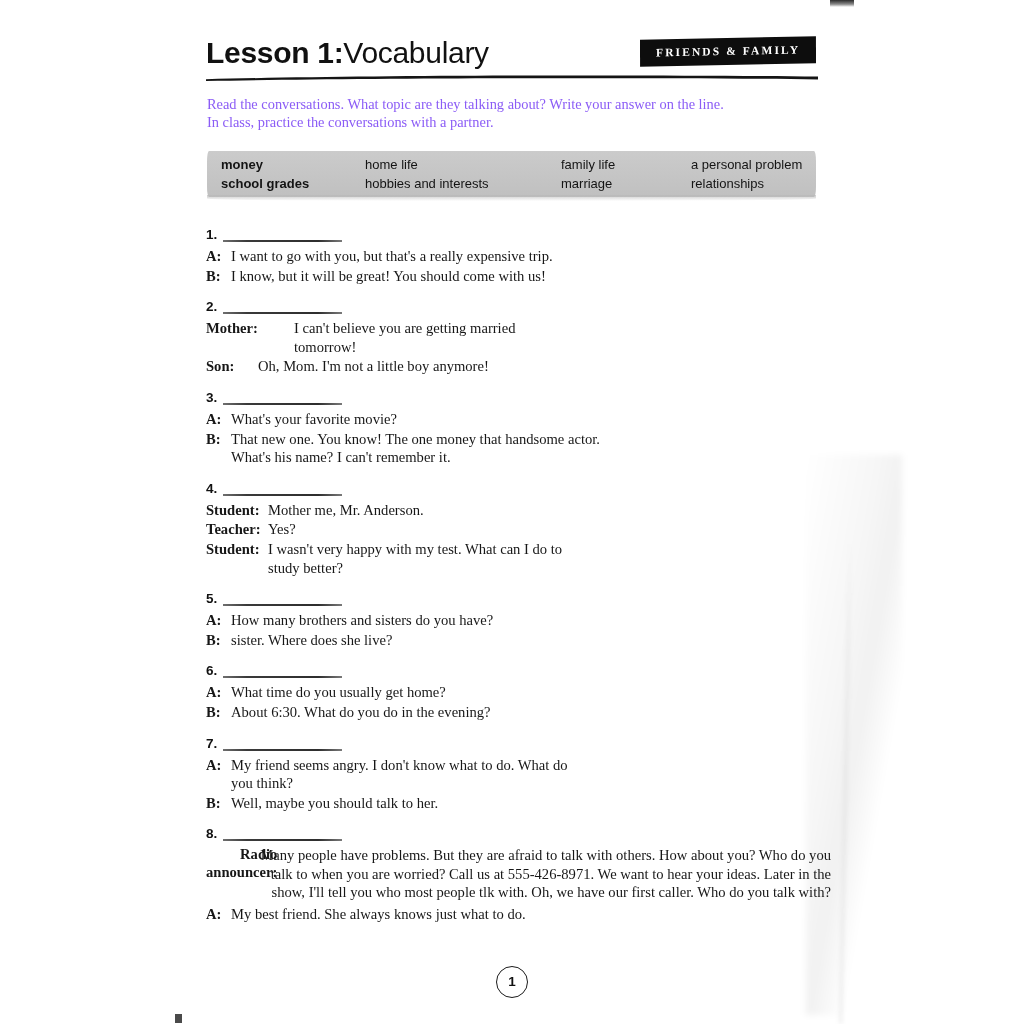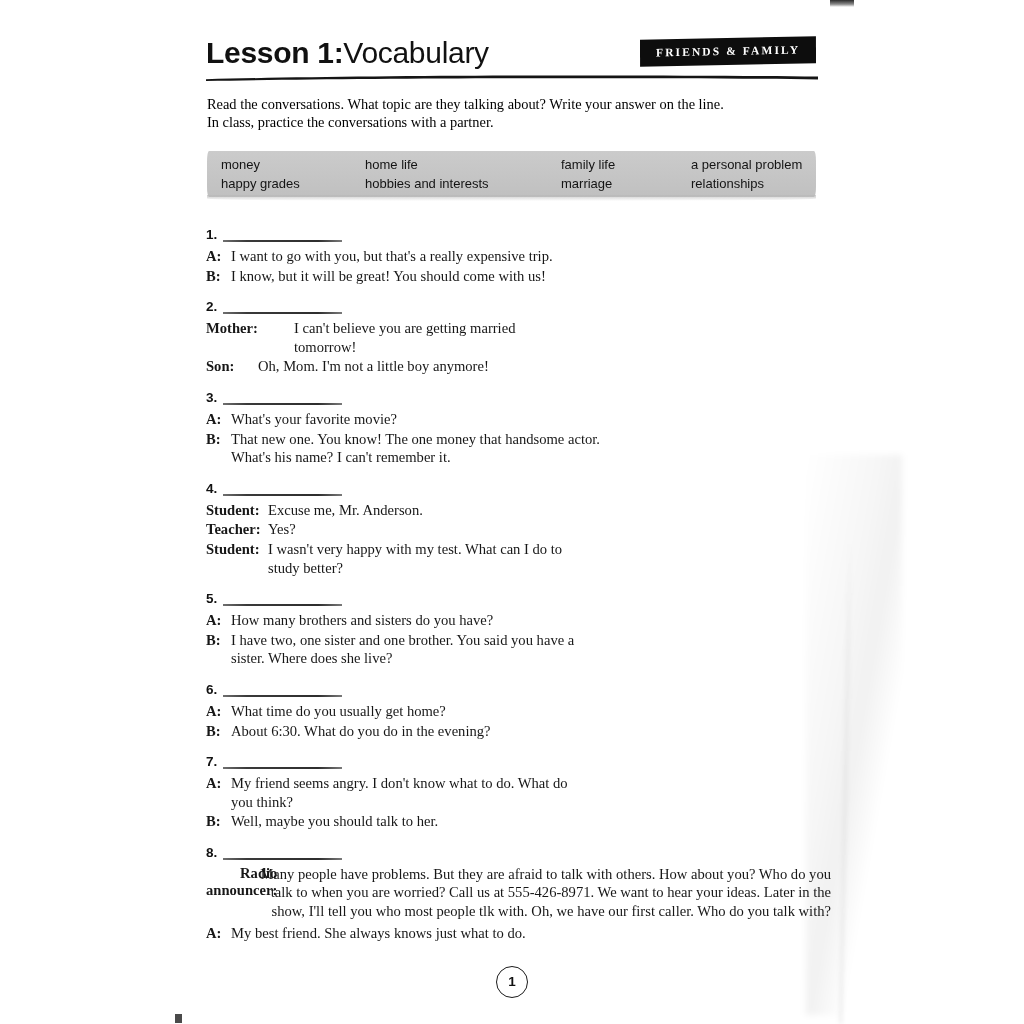--- a/index.html
+++ b/index.html
@@ -130,21 +130,21 @@
   #header-rule svg { display: block; }
 
   
   #instructions {
     position: absolute;
     left: 207px;
     top: 96px;
     width: 620px;
     font-size: 14.4px;
     line-height: 17.5px;
-    color: #000000;
+    color: #8b5cf6;
   }
   #instructions .line { display: block; white-space: nowrap; }
 
   
   #word-bank {
     position: absolute;
     left: 207px;
     top: 151px;
     width: 609px;
     height: 46px;
@@ -162,21 +162,21 @@
   #word-bank .bank-col {
     position: absolute;
     top: 5px;
     font-family: "Liberation Sans", sans-serif;
     font-size: 13px;
     line-height: 18.5px;
     color: #141414;
     white-space: nowrap;
   }
   #word-bank .bank-col .bank-word { display: block; }
-  #bank-col-0 { left: 14px; }
+  #bank-col-0 { left: 14px; font-weight: bold; }
   #bank-col-1 { left: 158px; }
   #bank-col-2 { left: 354px; }
   #bank-col-3 { left: 484px; }
 
   
   #exercise-list {
     position: absolute;
     left: 206px;
     top: 226px;
     width: 625px;
@@ -290,21 +290,21 @@
   </div>
 
   <div id="instructions">
     <span class="line">Read the conversations. What topic are they talking about? Write your answer on the line.</span>
     <span class="line">In class, practice the conversations with a partner.</span>
   </div>
 
   <div id="word-bank">
       <div class="bank-col" id="bank-col-0">
         <span class="bank-word">money</span>
-        <span class="bank-word">happy grades</span>
+        <span class="bank-word">school grades</span>
       </div>
       <div class="bank-col" id="bank-col-1">
         <span class="bank-word">home life</span>
         <span class="bank-word">hobbies and interests</span>
       </div>
       <div class="bank-col" id="bank-col-2">
         <span class="bank-word">family life</span>
         <span class="bank-word">marriage</span>
       </div>
       <div class="bank-col" id="bank-col-3">
@@ -369,21 +369,21 @@
         </div>
       </div>
       <div class="exercise-item">
         <div class="item-head">
           <span class="item-number">4.</span>
           <span class="answer-line"></span>
         </div>
         <div class="dialogue medium">
           <div class="turn">
             <span class="speaker">Student:</span>
-            <span class="utterance">Excuse me, Mr. Anderson.</span>
+            <span class="utterance">Mother me, Mr. Anderson.</span>
           </div>
           <div class="turn">
             <span class="speaker">Teacher:</span>
             <span class="utterance">Yes?</span>
           </div>
           <div class="turn">
             <span class="speaker">Student:</span>
             <span class="utterance">
               <span class="cont">I wasn't very happy with my test. What can I do to</span>
               <span class="cont">study better?</span>
@@ -397,21 +397,20 @@
           <span class="answer-line"></span>
         </div>
         <div class="dialogue narrow">
           <div class="turn">
             <span class="speaker">A:</span>
             <span class="utterance">How many brothers and sisters do you have?</span>
           </div>
           <div class="turn">
             <span class="speaker">B:</span>
             <span class="utterance">
-              <span class="cont">I have two, one sister and one brother. You said you have a</span>
               <span class="cont">sister. Where does she live?</span>
             </span>
           </div>
         </div>
       </div>
       <div class="exercise-item">
         <div class="item-head">
           <span class="item-number">6.</span>
           <span class="answer-line"></span>
         </div>

